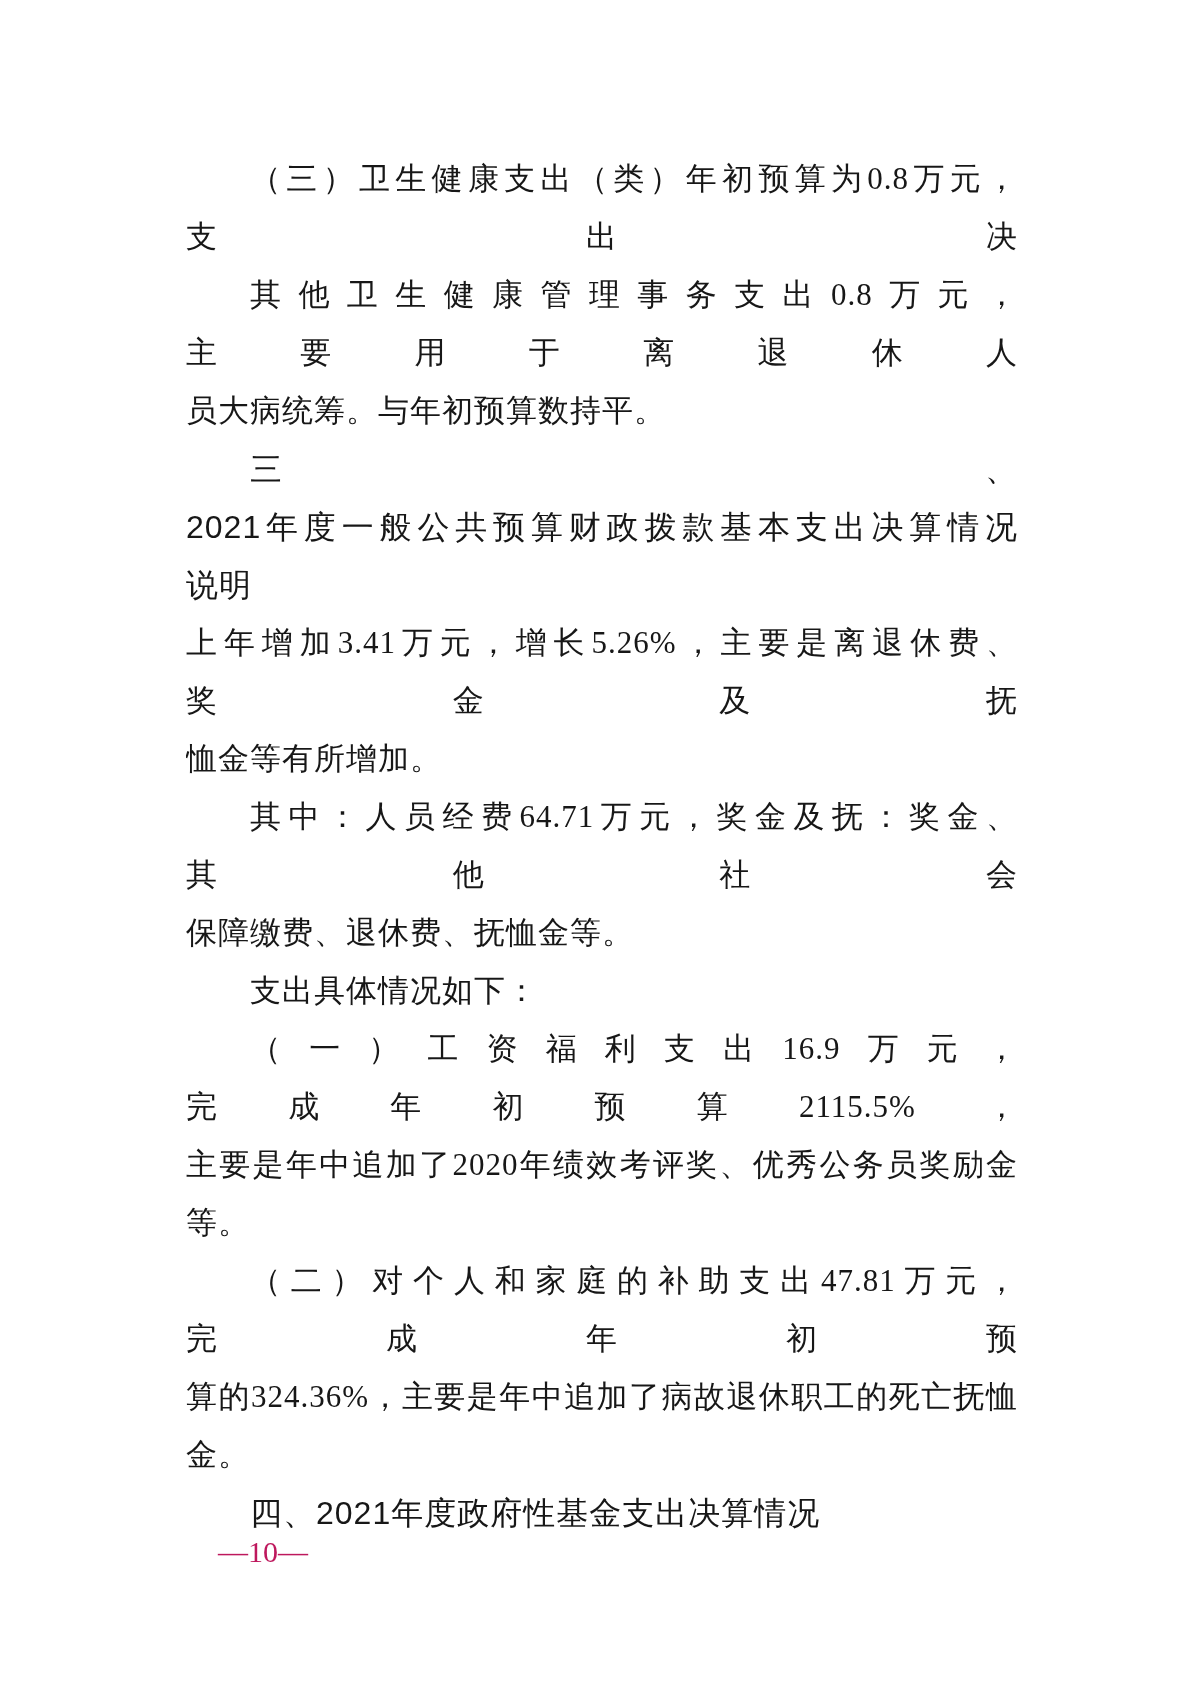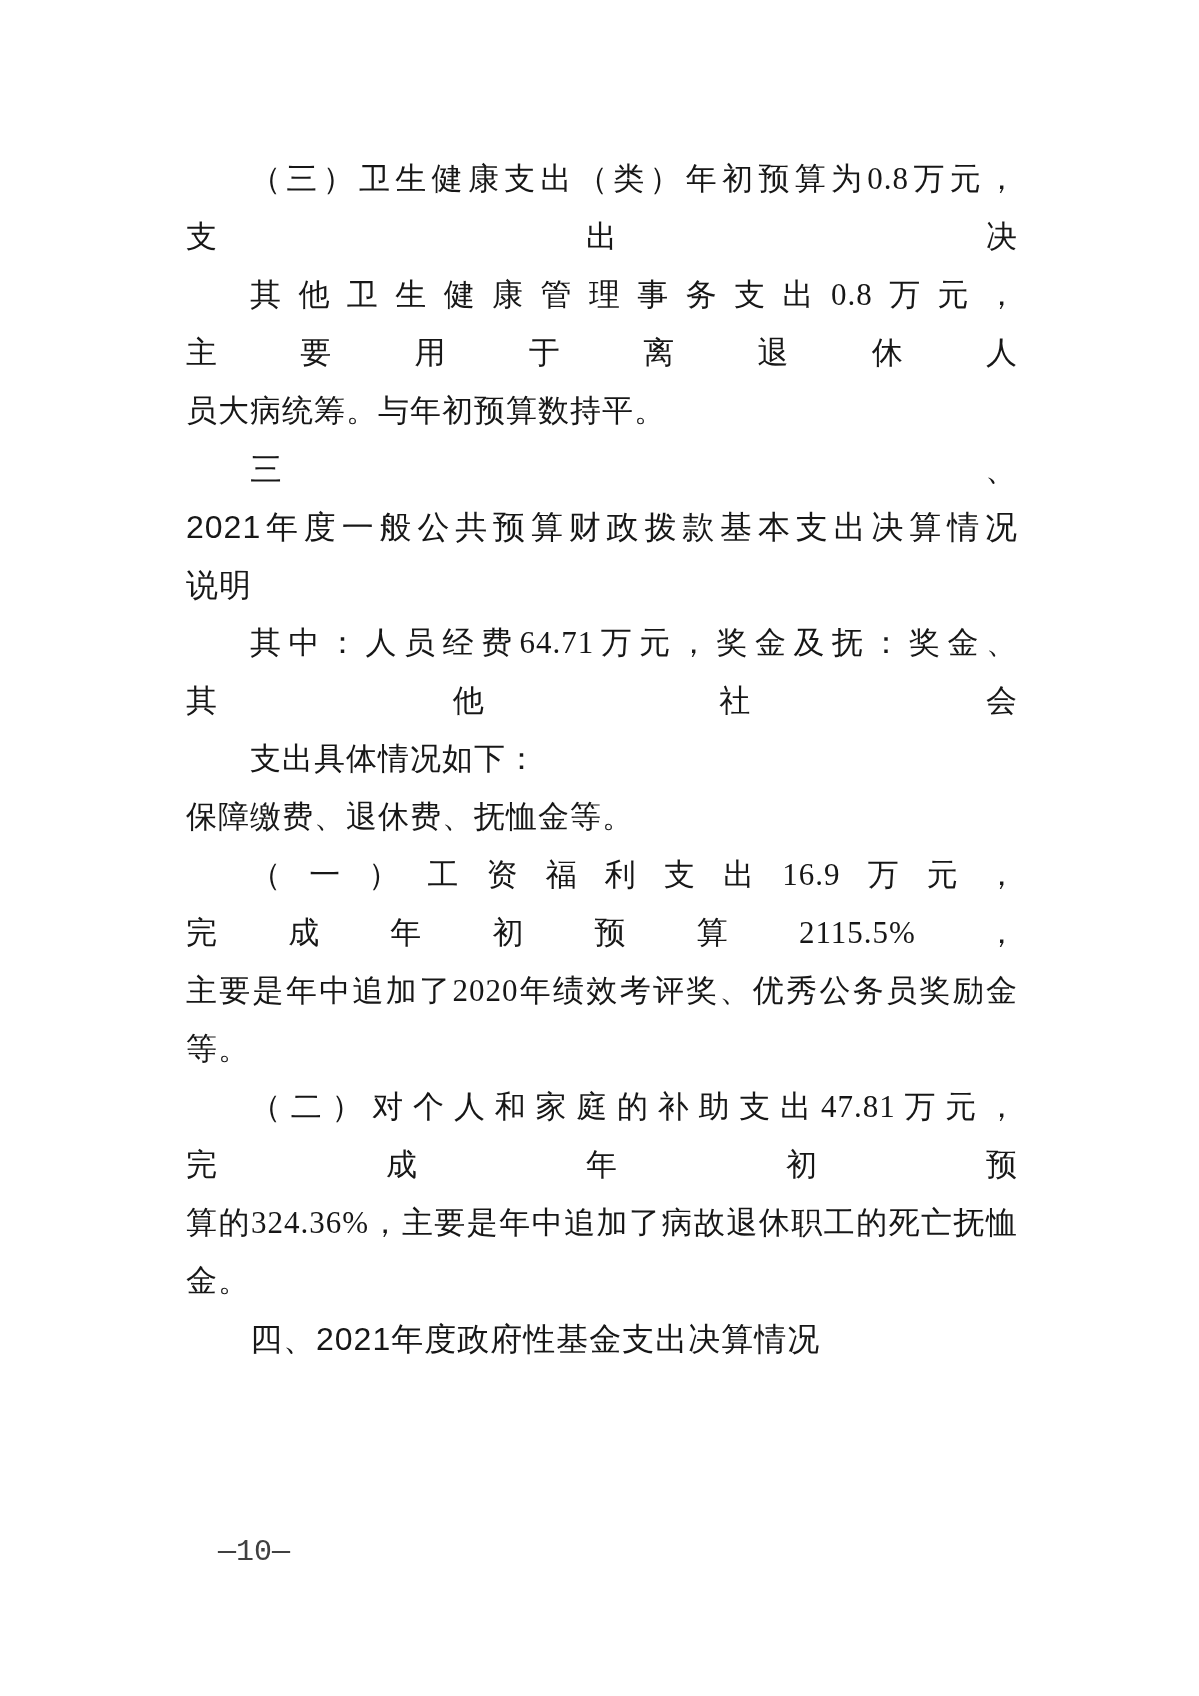--- a/index.html
+++ b/index.html
@@ -43,37 +43,38 @@
     font-weight: normal;
     font-size: 32px;
   }
   .page-number {
     position: absolute;
     left: 218px;
     top: 1532px;
     font-size: 30px;
     line-height: 40px;
     letter-spacing: 0px;
-    color: #404040;
-    font-family: Liberation Mono, monospace;
+    color: #be185d;
   }
 </style>
 </head>
 <body>
 
 <div class="page">
   <div class="text-block">
     <div class="line indent fill">（三）卫生健康支出（类）年初预算为0.8万元，支出决</div>
     <div class="line indent fill">其他卫生健康管理事务支出0.8万元，主要用于离退休人</div>
     <div class="line">员大病统筹。与年初预算数持平。</div>
     <div class="line heading indent fill">三、2021年度一般公共预算财政拨款基本支出决算情况</div>
     <div class="line heading">说明</div>
+    <div class="line fill">上年增加3.41万元，增长5.26%，主要是离退休费、奖金及抚</div>
+    <div class="line">恤金等有所增加。</div>
     <div class="line indent fill">其中：人员经费64.71万元，奖金及抚：奖金、其他社会</div>
+    <div class="line">保障缴费、退休费、抚恤金等。</div>
     <div class="line indent">支出具体情况如下：</div>
-    <div class="line">保障缴费、退休费、抚恤金等。</div>
     <div class="line indent fill">（一）工资福利支出16.9万元，完成年初预算2115.5%，</div>
     <div class="line fill">主要是年中追加了2020年绩效考评奖、优秀公务员奖励金</div>
     <div class="line">等。</div>
     <div class="line indent fill">（二）对个人和家庭的补助支出47.81万元，完成年初预</div>
     <div class="line fill">算的324.36%，主要是年中追加了病故退休职工的死亡抚恤</div>
     <div class="line">金。</div>
     <div class="line heading indent">四、2021年度政府性基金支出决算情况</div>
 
   </div>
   <div class="page-number">—10—</div>

